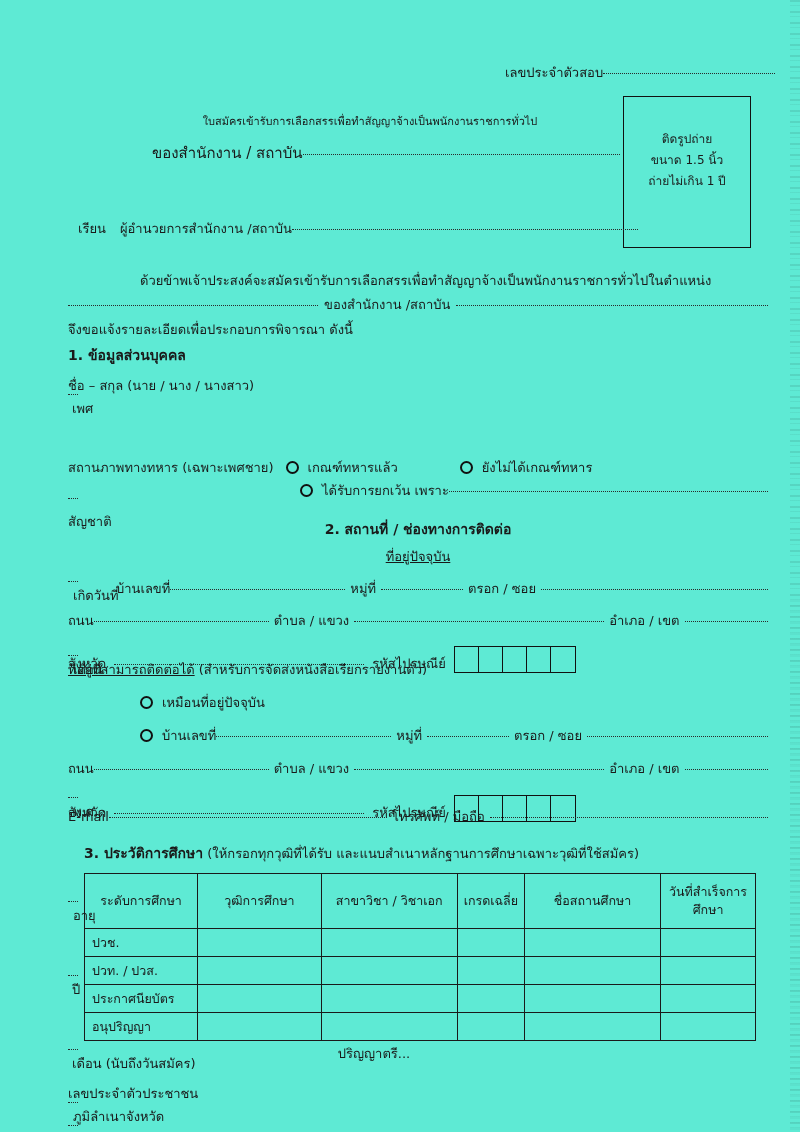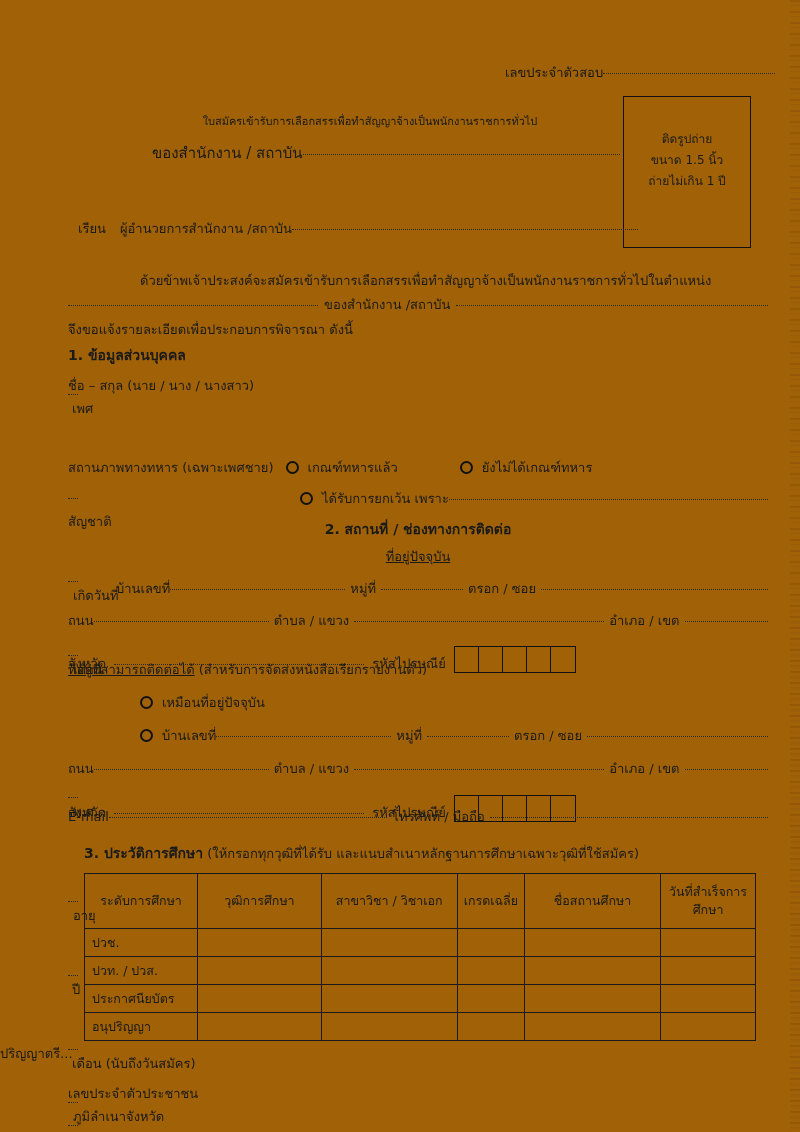--- a/index.html
+++ b/index.html
@@ -8,21 +8,21 @@
     background: #ffffff;
   }
   body {
     font-family: "DejaVu Sans", "Liberation Sans", sans-serif;
     color: #1a1a1a;
   }
   #page {
     position: relative;
     width: 800px;
     height: 1132px;
-    background: #a16207;
+    background: #5eead4;
     overflow: hidden;
     font-size: 13px;
   }
   
   .scan-edge {
     position: absolute;
     top: 0;
     right: 0;
     width: 10px;
     height: 1132px;
@@ -156,21 +156,21 @@
   .c1 { width: 108px; }
   .c2 { width: 126px; }
   .c3 { width: 140px; }
   .c4 { width: 64px; }
   .c5 { width: 140px; }
   .c6 { width: 94px; }
 
   #footer-note {
     position: absolute;
     top: 1043px; left: 0; width: 748px;
-    text-align: left;
+    text-align: center;
     font-size: 13px;
   }
 </style>
 </head>
 <body>
 
 <div id="page">
 
   <div class="scan-edge"></div>
   <div class="scan-edge lower"></div>
@@ -245,21 +245,21 @@
   </div>
 
   <div id="military">
     <div class="row">
       <span class="lbl">สถานภาพทางทหาร (เฉพาะเพศชาย)</span>
       <span class="radio" style="margin-left:12px"></span>
       <span class="lbl">เกณฑ์ทหารแล้ว</span>
       <span class="radio" style="margin-left:62px"></span>
       <span class="lbl">ยังไม่ได้เกณฑ์ทหาร</span>
     </div>
-    <div class="row" style="margin-top:10px; padding-left:232px">
+    <div class="row" style="margin-top:2px; padding-left:232px">
       <span class="radio"></span>
       <span class="lbl">ได้รับการยกเว้น เพราะ</span>
       <span class="dots"></span>
     </div>
   </div>
 
   <div id="sec2">
     <div class="sec-head">2. สถานที่ / ช่องทางการติดต่อ</div>
     <div class="subhead underline-lbl">ที่อยู่ปัจจุบัน</div>
 

